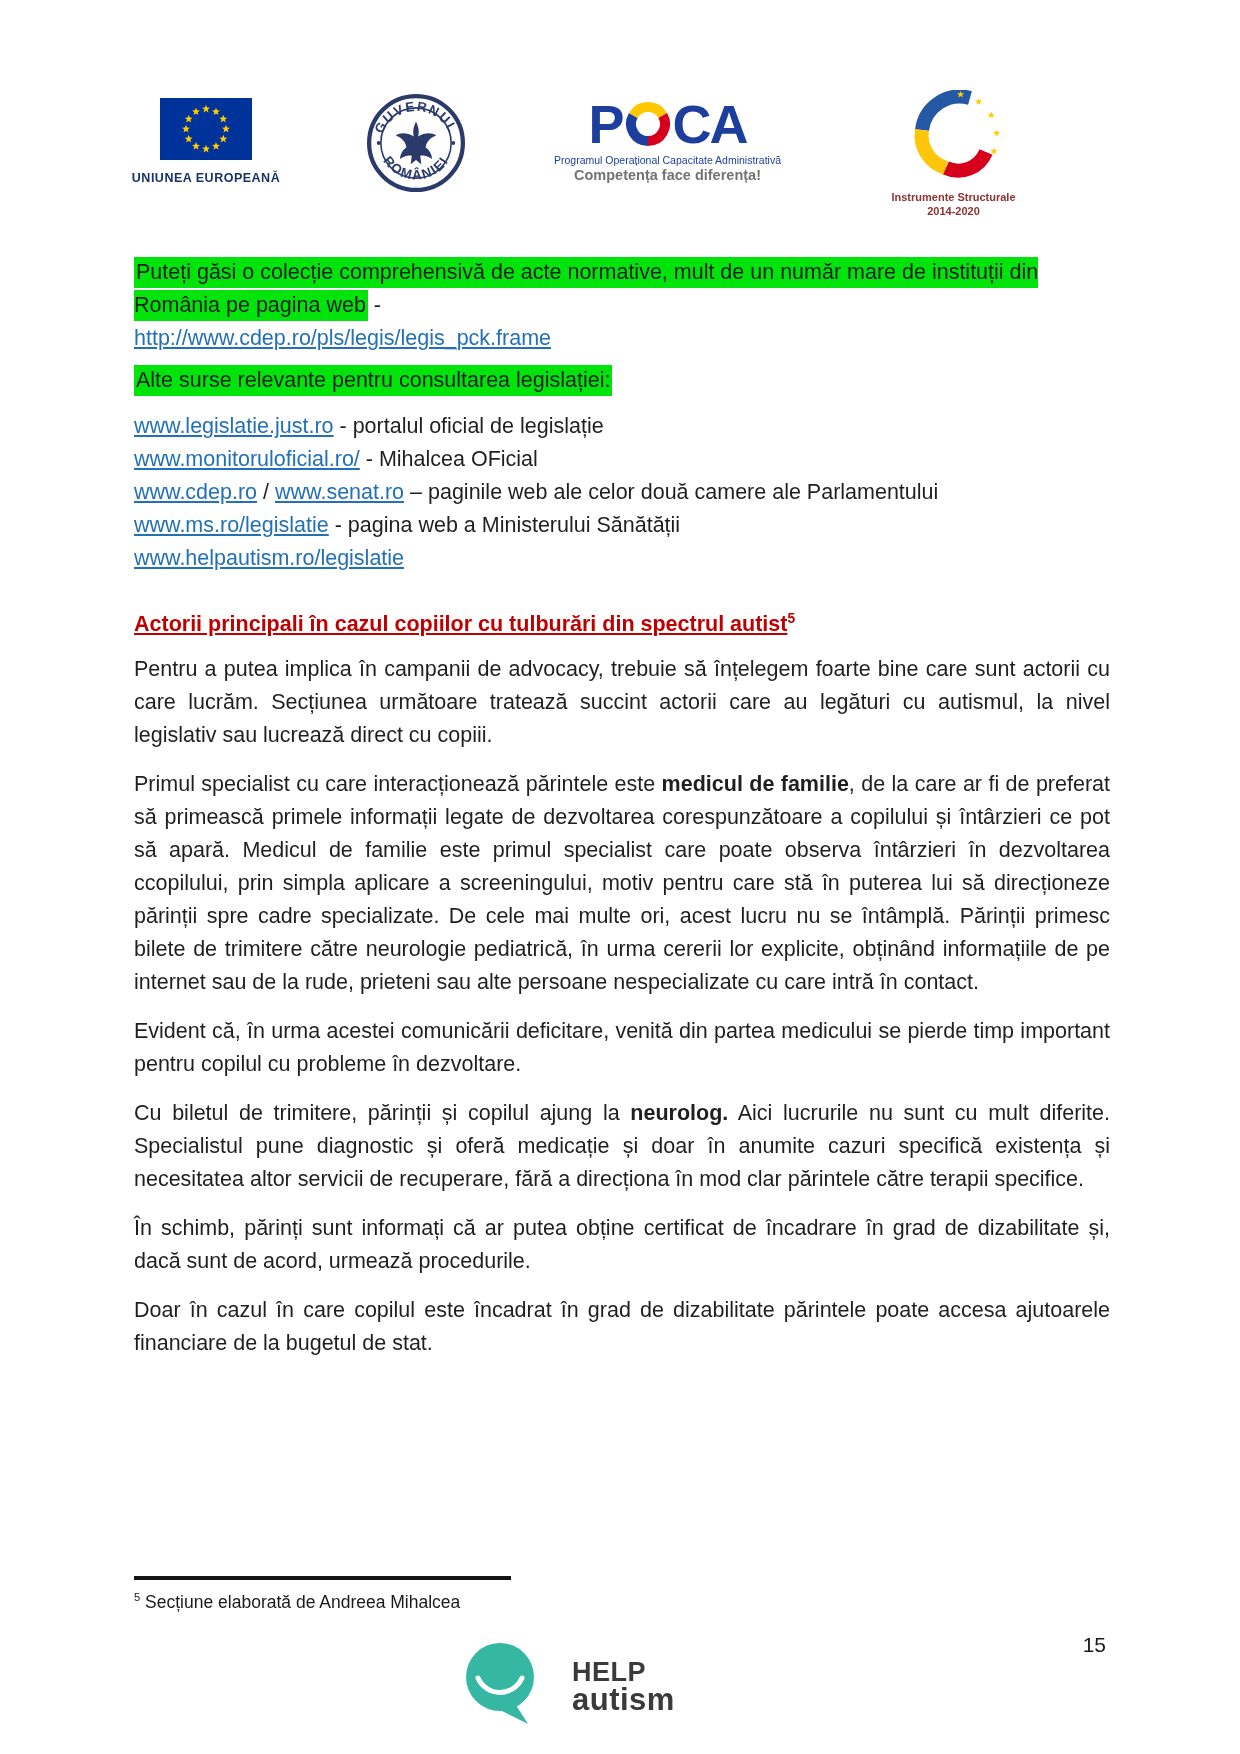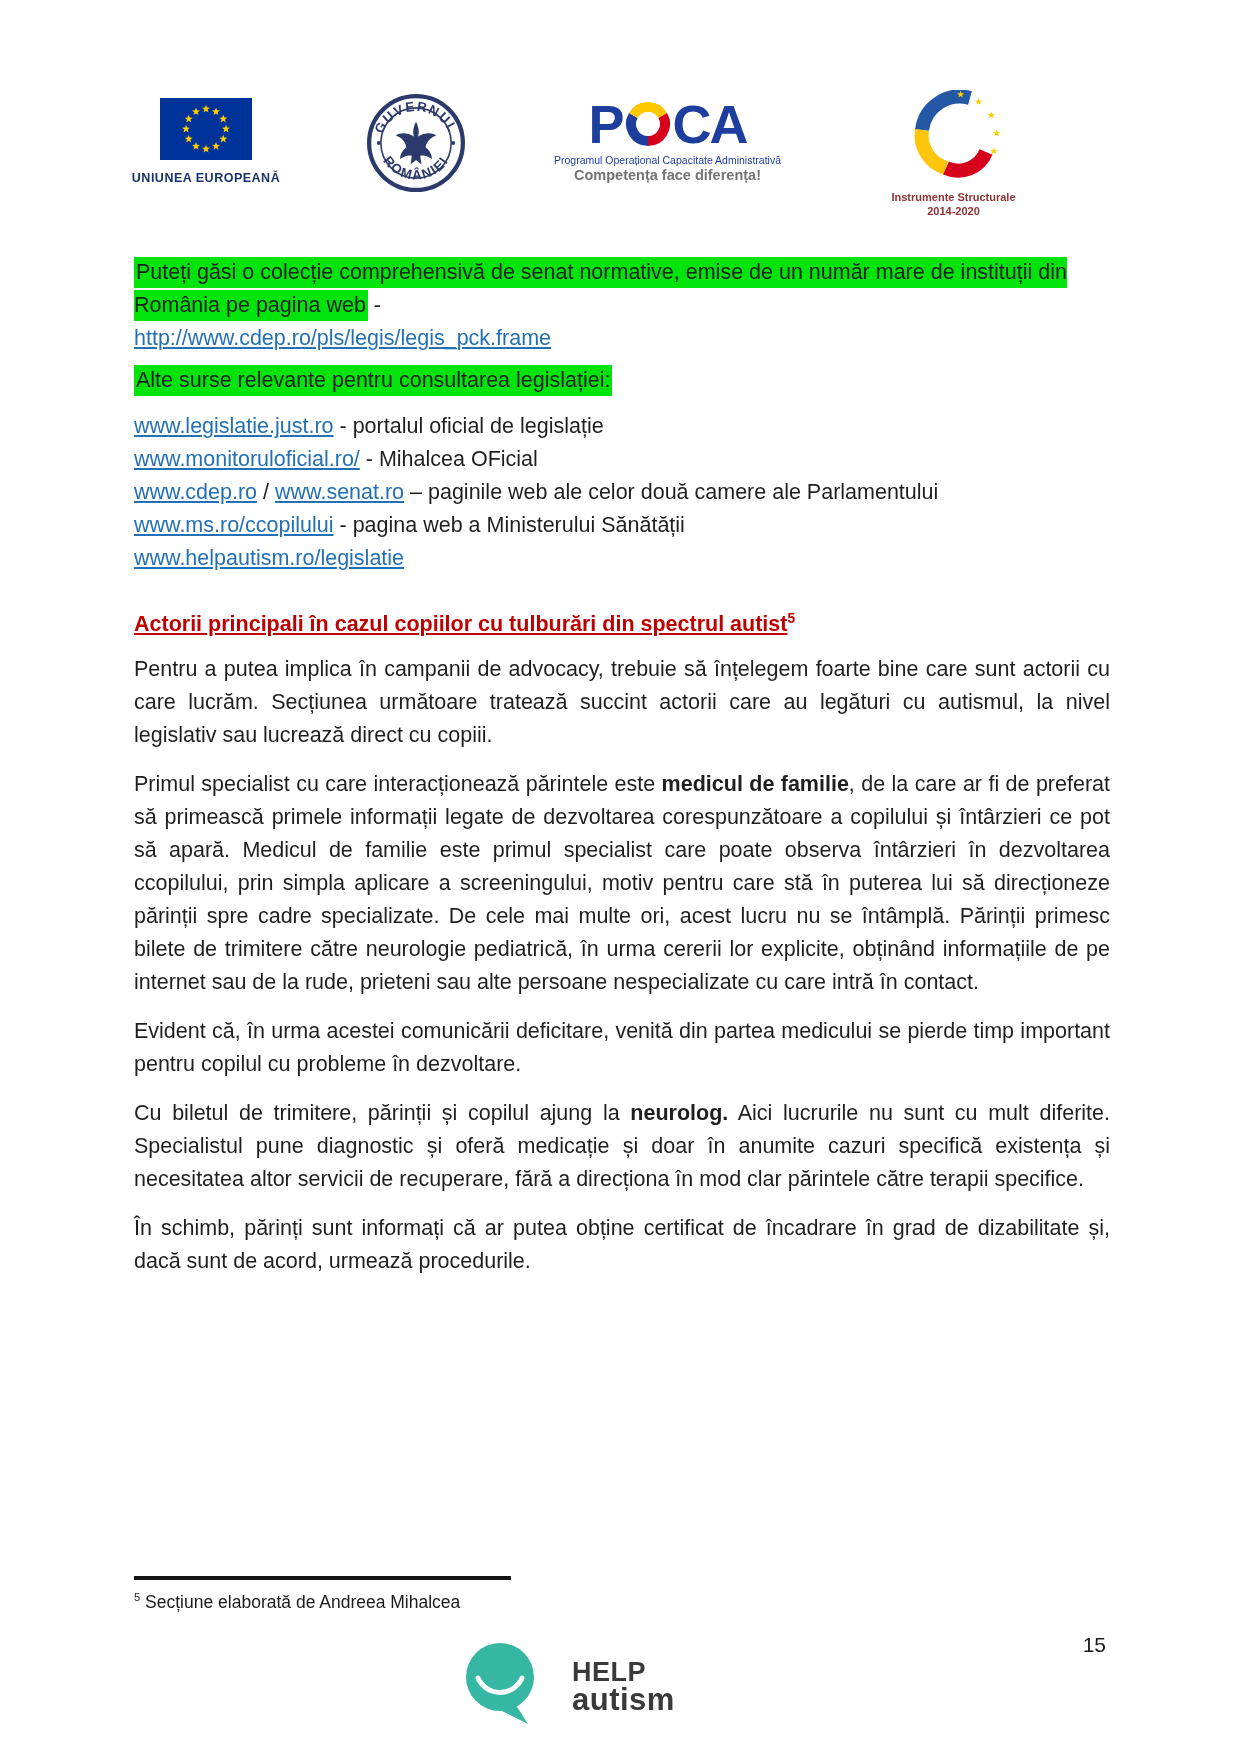--- a/index.html
+++ b/index.html
@@ -122,48 +122,49 @@
     </svg>
     <div class="is-lbl">
       <span>Instrumente Structurale</span><br>
       <span>2014-2020</span>
     </div>
   </div>
 
   <div class="content">
 
     <div class="txt">
-      <span class="hl">Puteți găsi o colecție comprehensivă de senat normative, emise de un număr mare de instituții din România pe pagina web</span><span> -</span><br>
+      <span class="hl">Puteți găsi o colecție comprehensivă de acte normative, mult de un număr mare de instituții din România pe pagina web</span><span> -</span><br>
       <span class="link intro-link">http://www.cdep.ro/pls/legis/legis_pck.frame</span>
     </div>
 
     <div class="txt alte">
       <span class="hl">Alte surse relevante pentru consultarea legislației:</span>
     </div>
 
     <div class="txt link-list">
       <div><span class="link">www.legislatie.just.ro</span><span> - portalul oficial de legislație</span></div>
       <div><span class="link">www.monitoruloficial.ro/</span><span> - Mihalcea OFicial</span></div>
       <div><span class="link">www.cdep.ro</span><span> / </span><span class="link">www.senat.ro</span><span> – paginile web ale celor două camere ale Parlamentului</span></div>
-      <div><span class="link">www.ms.ro/ccopilului</span><span> - pagina web a Ministerului Sănătății</span></div>
+      <div><span class="link">www.ms.ro/legislatie</span><span> - pagina web a Ministerului Sănătății</span></div>
       <div><span class="link">www.helpautism.ro/legislatie</span></div>
     </div>
 
     <div class="section-heading"><span class="ht">Actorii principali în cazul copiilor cu tulburări din spectrul autist</span><sup>5</sup></div>
 
     <p class="txt body-p">Pentru a putea implica în campanii de advocacy, trebuie să înțelegem foarte bine care sunt actorii cu care lucrăm. Secțiunea următoare tratează succint actorii care au legături cu autismul, la nivel legislativ sau lucrează direct cu copiii.</p>
 
     <p class="txt body-p"><span>Primul specialist cu care interacționează părintele este </span><span class="b">medicul de familie</span><span>, de la care ar fi de preferat să primească primele informații legate de dezvoltarea corespunzătoare a copilului și întârzieri ce pot să apară. Medicul de familie este primul specialist care poate observa întârzieri în dezvoltarea ccopilului, prin simpla aplicare a screeningului, motiv pentru care stă în puterea lui să direcționeze părinții spre cadre specializate. De cele mai multe ori, acest lucru nu se întâmplă. Părinții primesc bilete de trimitere către neurologie pediatrică, în urma cererii lor explicite, obținând informațiile de pe internet sau de la rude, prieteni sau alte persoane nespecializate cu care intră în contact.</span></p>
 
     <p class="txt body-p">Evident că, în urma acestei comunicării deficitare, venită din partea medicului se pierde timp important pentru copilul cu probleme în dezvoltare.</p>
 
     <p class="txt body-p"><span>Cu biletul de trimitere, părinții și copilul ajung la </span><span class="b">neurolog.</span><span> Aici lucrurile nu sunt cu mult diferite. Specialistul pune diagnostic și oferă medicație și doar în anumite cazuri specifică existența și necesitatea altor servicii de recuperare, fără a direcționa în mod clar părintele către terapii specifice.</span></p>
 
     <p class="txt body-p">În schimb, părinți sunt informați că ar putea obține certificat de încadrare în grad de dizabilitate și, dacă sunt de acord, urmează procedurile.</p>
 
+    <p class="txt body-p">Doar în cazul în care copilul este încadrat în grad de dizabilitate părintele poate accesa ajutoarele financiare de la bugetul de stat.</p>
 
   </div>
 
   <div class="footnote-rule"></div>
   <div class="footnote-text"><sup>5</sup><span> Secțiune elaborată de Andreea Mihalcea</span></div>
 
   <div class="page-number">15</div>
 
   <div class="footer-logo">
     <svg width="86" height="92" viewBox="0 0 86 92">

